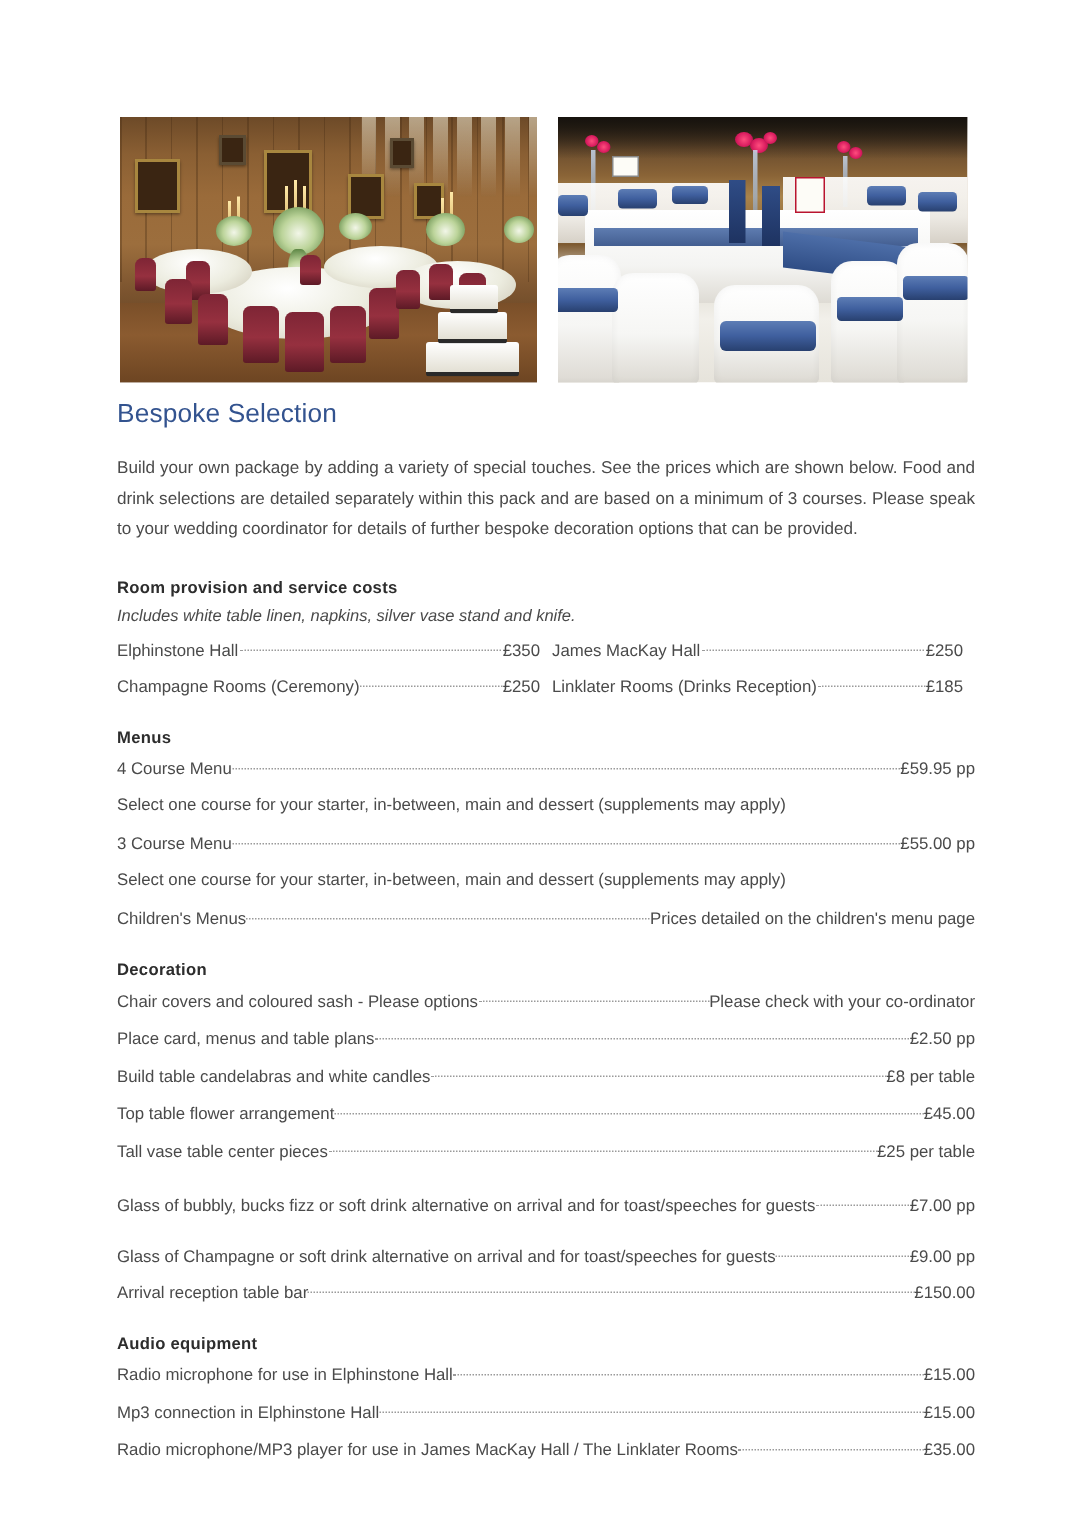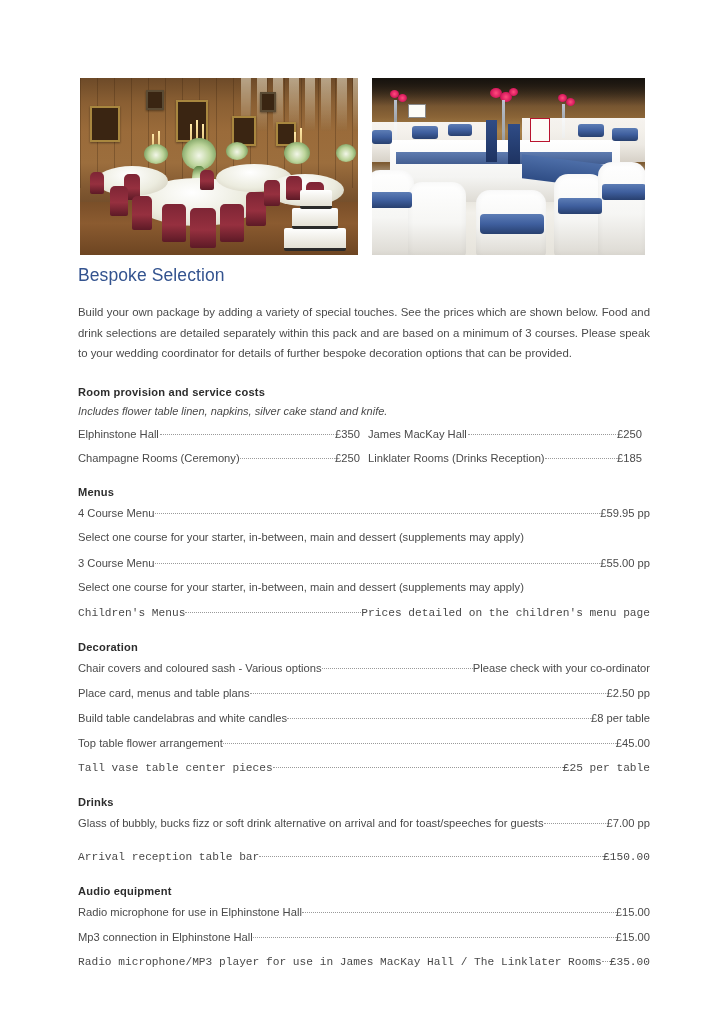--- a/index.html
+++ b/index.html
@@ -224,21 +224,21 @@
 
   .block { margin-bottom: 20px; }
   .sub {
     font-size: 11.2px;
     line-height: 16px;
     color: #4a4a4a;
     margin: 1px 0 0 0;
   }
   .gap-s { height: 10px; }
   .rows .leader-row { margin-bottom: 8px; }
-  .rows .leader-row:last-child { margin-bottom: 0; font-family: Liberation Mono, monospace; }
+  .rows .leader-row:last-child { margin-bottom: 0; }
   .rows.compact .leader-row { margin-bottom: 9px; }
 </style>
 </head>
 <body>
 
 <div class="page">
 
   <div class="photo-band">
 
     <div class="photo photo-left">
@@ -340,21 +340,21 @@
   </div>
 
   <div class="content">
 
     <h1 class="doc-title">Bespoke Selection</h1>
 
     <p class="intro">Build your own package by adding a variety of special touches. See the prices which are shown below. Food and drink selections are detailed separately within this pack and are based on a minimum of 3 courses. Please speak to your wedding coordinator for details of further bespoke decoration options that can be provided.</p>
 
     <div class="block">
       <h2 class="sec sec-indent">Room provision and service costs</h2>
-      <div class="note-italic sec-indent">Includes flower table linen, napkins, silver cake stand and knife.</div>
+      <div class="note-italic sec-indent">Includes white table linen, napkins, silver vase stand and knife.</div>
       <div class="room-grid">
         <div class="leader-row">
           <span class="lbl">Elphinstone Hall</span>
           <span class="dots"></span>
           <span class="val">£350</span>
         </div>
         <div class="leader-row">
           <span class="lbl">James MacKay Hall</span>
           <span class="dots"></span>
           <span class="val">£250</span>
@@ -398,21 +398,21 @@
           <span class="dots"></span>
           <span class="val">Prices detailed on the children's menu page</span>
         </div>
       </div>
     </div>
 
     <div class="block">
       <h2 class="sec">Decoration</h2>
       <div class="rows compact">
         <div class="leader-row tight">
-          <span class="lbl">Chair covers and coloured sash  - Various options</span>
+          <span class="lbl">Chair covers and coloured sash  - Please options</span>
           <span class="dots"></span>
           <span class="val">Please check with your co-ordinator</span>
         </div>
         <div class="leader-row tight">
           <span class="lbl">Place card, menus and table plans</span>
           <span class="dots"></span>
           <span class="val">£2.50 pp</span>
         </div>
         <div class="leader-row tight">
           <span class="lbl">Build table candelabras and white candles</span>
@@ -426,28 +426,32 @@
         </div>
         <div class="leader-row tight">
           <span class="lbl">Tall vase table center pieces</span>
           <span class="dots"></span>
           <span class="val">£25 per table</span>
         </div>
       </div>
     </div>
 
     <div class="block">
-      <h2 class="sec">Drinks</h2>
       <div class="rows">
         <div class="leader-row tight">
           <span class="lbl">Glass of bubbly, bucks fizz or soft drink alternative on arrival and for toast/speeches for guests</span>
           <span class="dots"></span>
           <span class="val">£7.00 pp</span>
         </div>
         <div class="gap-s"></div>
+        <div class="leader-row tight">
+          <span class="lbl">Glass of Champagne or soft drink alternative on arrival and for toast/speeches for guests </span>
+          <span class="dots"></span>
+          <span class="val">£9.00 pp</span>
+        </div>
         <div class="leader-row tight">
           <span class="lbl">Arrival reception table bar</span>
           <span class="dots"></span>
           <span class="val">£150.00</span>
         </div>
       </div>
     </div>
 
     <div class="block">
       <h2 class="sec">Audio equipment</h2>

